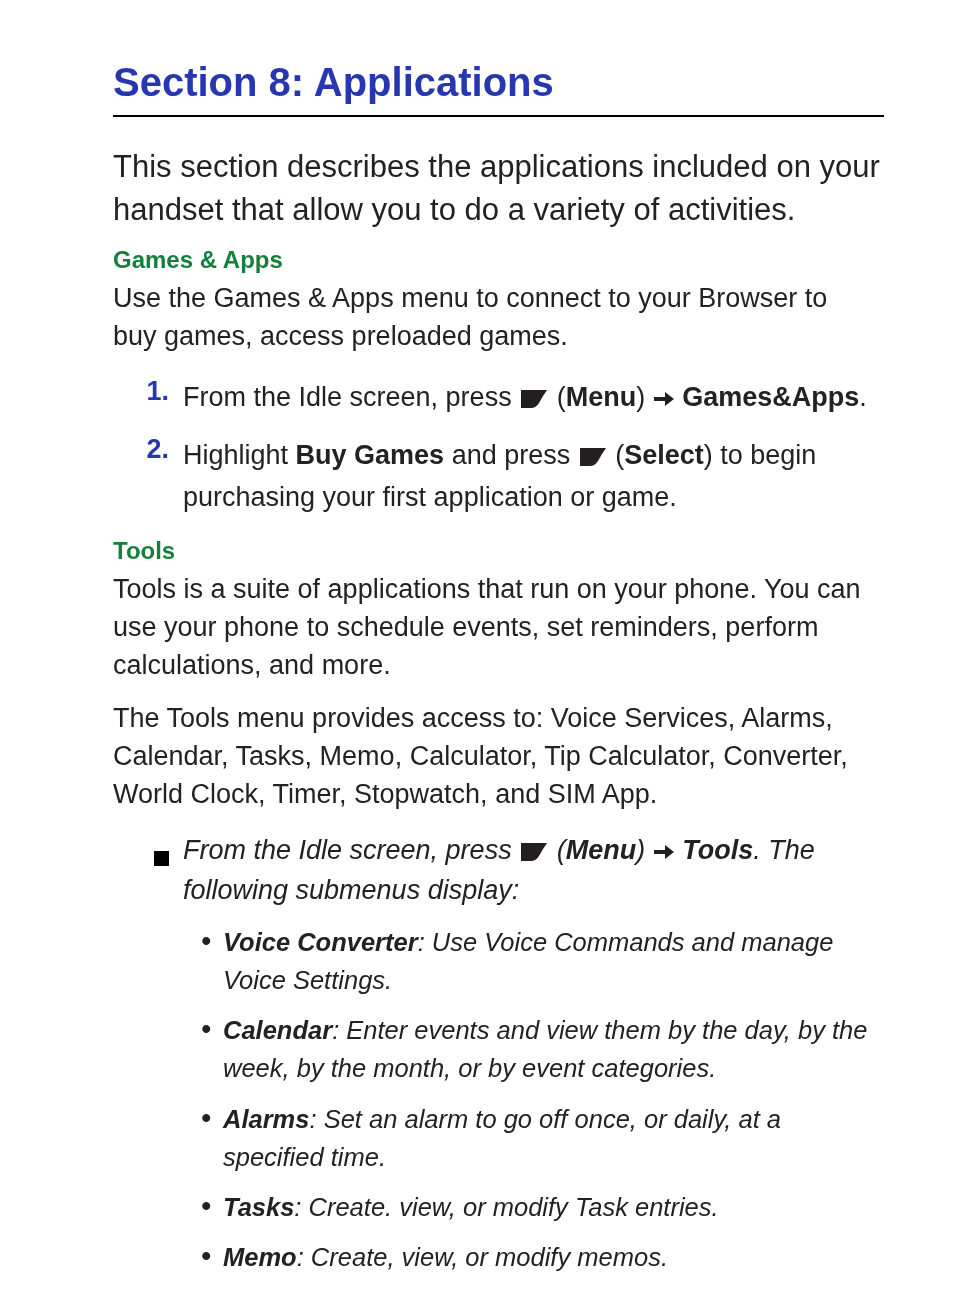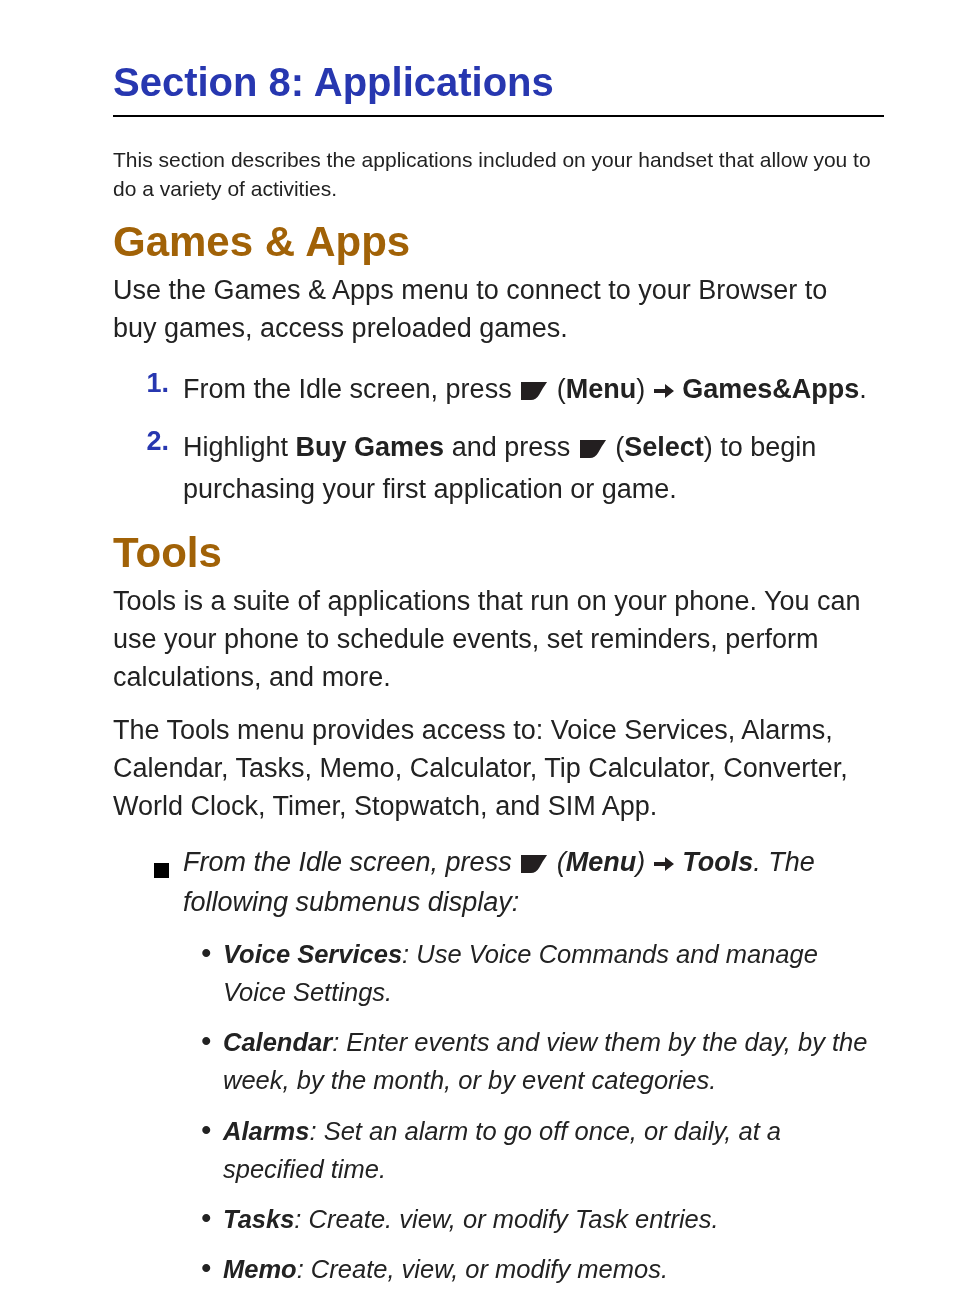--- a/index.html
+++ b/index.html
@@ -26,28 +26,28 @@
     letter-spacing: 0px;
     margin: 0 0 10px 0;
     font-stretch: condensed;
   }
   .rule {
     border: none;
     border-top: 2px solid #000;
     margin: 0 0 28px 0;
   }
   .intro {
-    font-size: 21px;
+    font-size: 31px;
     line-height: 1.4;
     margin: 0 0 14px 0;
     font-stretch: condensed;
   }
   h2.sub {
-    color: #a16207;
-    font-size: 42px;
+    color: #15803d;
+    font-size: 24px;
     font-weight: 800;
     margin: 10px 0 6px 0;
     font-stretch: condensed;
   }
   .para {
     font-size: 27px;
     line-height: 1.4;
     margin: 0 8px 16px 0;
     font-stretch: condensed;
   }
@@ -209,21 +209,21 @@
         </span>
         <span> (</span><span class="b">Menu</span><span>) </span>
         <span class="arrow-icon">
           <svg viewBox="0 0 22 18">
               <path d="M1 7 L12 7 L12 2 L21 9 L12 16 L12 11 L1 11 Z" fill="#231f20"></path>
             </svg>
         </span>
         <span class="b">Tools</span><span>. The following submenus display:</span>
 
         <ul class="bullets">
-          <li><span class="b">Voice Services</span><span>: Use Voice Commands and manage Voice Settings.</span></li>
+          <li><span class="b">Voice Converter</span><span>: Use Voice Commands and manage Voice Settings.</span></li>
           <li><span class="b">Calendar</span><span>: Enter events and view them by the day, by the week, by the month, or by event categories.</span></li>
           <li><span class="b">Alarms</span><span>: Set an alarm to go off once, or daily, at a specified time.</span></li>
           <li><span class="b">Tasks</span><span>: Create. view, or modify Task entries.</span></li>
           <li><span class="b">Memo</span><span>: Create, view, or modify memos.</span></li>
         </ul>
       </span>
     </li>
   </ul>
 
 

